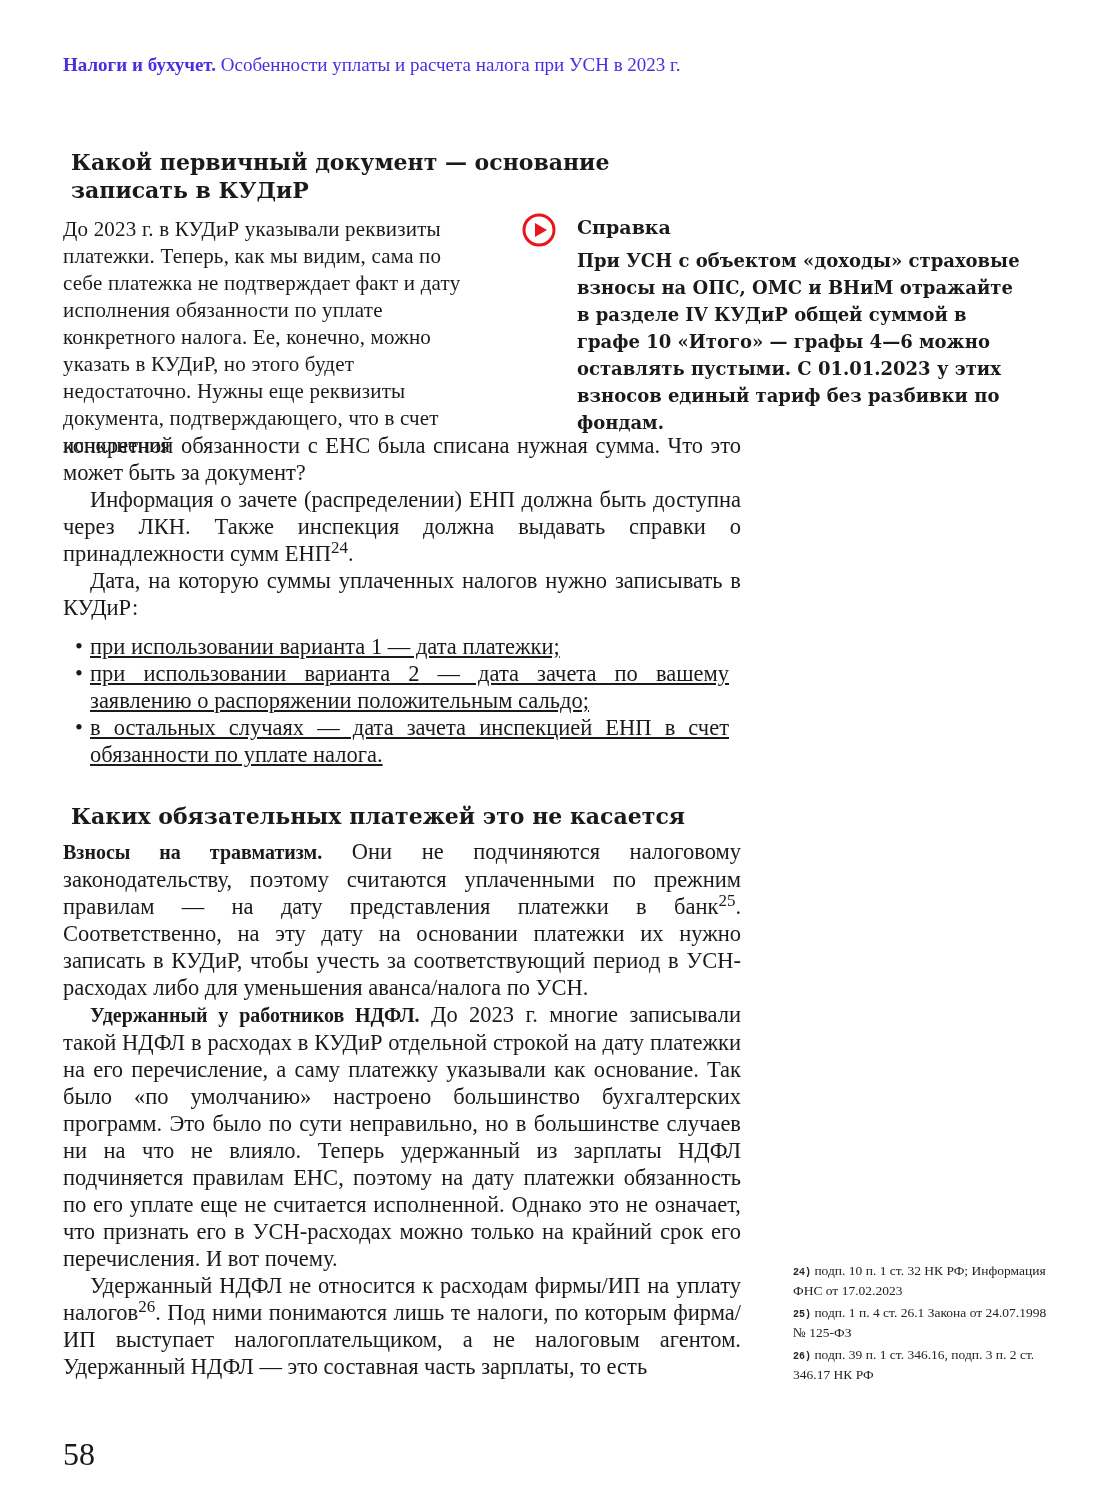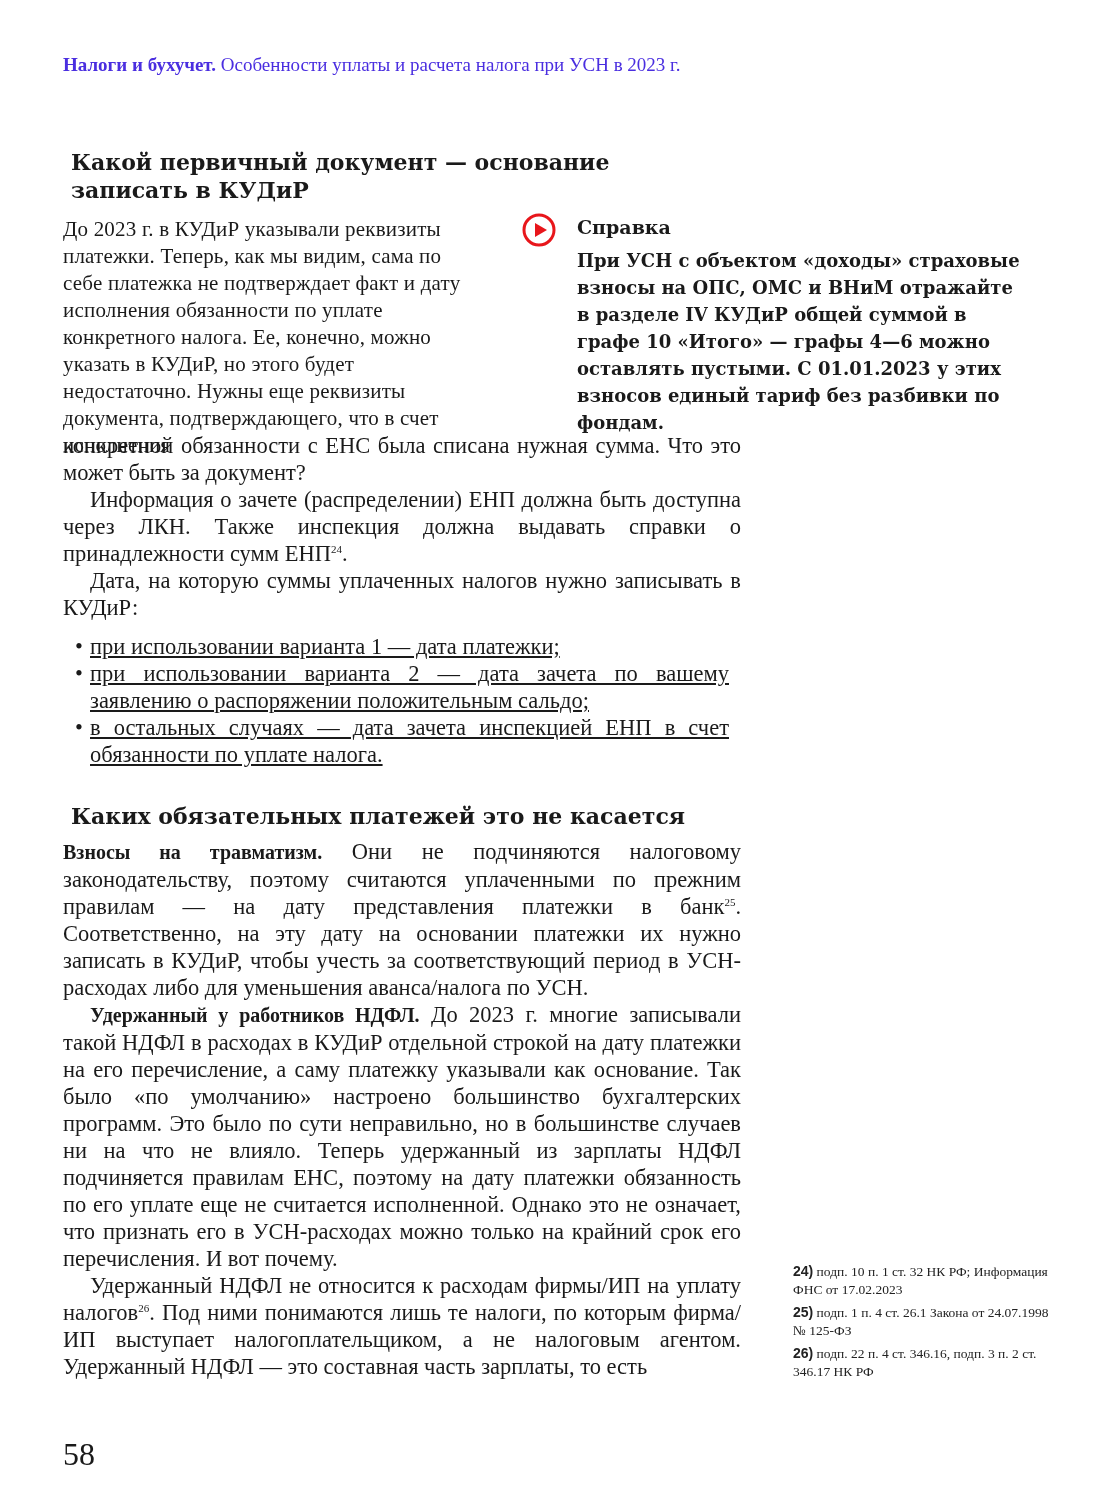--- a/index.html
+++ b/index.html
@@ -7,32 +7,32 @@
   .serif { font-family: Liberation Serif, serif; }
   .runhead { position:absolute; left:63px; top:54px; font-family:"Liberation Serif", serif; font-size:19px; color:#4a2ee0; white-space:nowrap; }
   .runhead b { font-weight:bold; }
   h2 { margin:8px; font-family:"DejaVu Serif", serif; font-weight:bold; font-size:22px; line-height:28px; color:#1a1a1a; }
   .h1 { position:absolute; left:63px; top:140px; width:620px; }
   .p { font-family:"Liberation Serif", serif; font-size:22.5px; line-height:27px; margin:0; text-align:justify; }
   .col1 { position:absolute; left:63px; top:216px; width:420px; }
   .col1 .p { font-size:21px; letter-spacing:0.2px; text-align:left; }
   .full { position:absolute; left:63px; width:678px; }
   .indent { text-indent:27px; }
-  sup { font-size:11px; vertical-align:super; line-height:0; }
+  sup { font-size:17px; vertical-align:super; line-height:0; }
   ul { list-style:none; margin:12px; padding:0;text-decoration:underline; }
   ul li { position:relative; padding-left:15px; font-family:"Liberation Serif", serif; font-size:22.5px; line-height:27px; text-align:justify; }
   ul li::before { content:"•"; position:absolute; left:0; }
   .note { position:absolute; left:522px; top:213px; width:500px; }
   .note-icon { position:absolute; left:0; top:0; width:34px; height:34px; }
   .note-title { position:absolute; left:55px; top:3px; font-family:"DejaVu Serif", serif; font-weight:bold; font-size:19px; }
   .note-body { position:absolute; left:55px; top:34px; width:450px; font-family:"DejaVu Serif", serif; font-weight:bold; font-size:18px; line-height:27px; }
   .h2b { position:absolute; left:63px; top:794px; }
   .fn { position:absolute; left:793px; top:1262px; width:260px; font-family:"Liberation Serif", serif; font-size:13.5px; line-height:18px; color:#222; }
   .fn div { margin-bottom:4px; }
-  .fn b { font-family:Liberation Sans, sans-serif; font-size:14px;text-align:right; }
+  .fn b { font-family:Liberation Mono, monospace; font-size:10px;text-align:right; }
   .pagenum { position:absolute; left:63px; top:1436px; font-family:"Liberation Serif", serif; font-size:32px; }
 </style>
 </head>
 <body>
 
 <div class="runhead">
   <b>Налоги и бухучет.</b>
   <span>Особенности уплаты и расчета налога при УСН в 2023 г.</span>
 </div>
 
@@ -66,16 +66,16 @@
 
 <div class="full" style="top:838px;">
   <p class="p"><b class="serif" style="font-size:20px;">Взносы на травматизм.</b><span> Они не подчиняются налоговому законодательству, поэтому считаются уплаченными по прежним правилам — на дату представления платежки в банк</span><sup>25</sup><span>. Соответственно, на эту дату на основании платежки их нужно записать в КУДиР, чтобы учесть за соответствующий период в УСН-расходах либо для уменьшения аванса/налога по УСН.</span></p>
   <p class="p indent"><b class="serif" style="font-size:20px;">Удержанный у работников НДФЛ.</b><span> До 2023 г. многие записывали такой НДФЛ в расходах в КУДиР отдельной строкой на дату платежки на его перечисление, а саму платежку указывали как основание. Так было «по умолчанию» настроено большинство бухгалтерских программ. Это было по сути неправильно, но в большинстве случаев ни на что не влияло. Теперь удержанный из зарплаты НДФЛ подчиняется правилам ЕНС, поэтому на дату платежки обязанность по его уплате еще не считается исполненной. Однако это не означает, что признать его в УСН-расходах можно только на крайний срок его перечисления. И вот почему.</span></p>
   <p class="p indent"><span>Удержанный НДФЛ не относится к расходам фирмы/ИП на уплату налогов</span><sup>26</sup><span>. Под ними понимаются лишь те налоги, по которым фирма/ИП выступает налогоплательщиком, а не налоговым агентом. Удержанный НДФЛ — это составная часть зарплаты, то есть</span></p>
 </div>
 
 <div class="fn">
   <div><b>24)</b><span> подп. 10 п. 1 ст. 32 НК РФ; Информация ФНС от 17.02.2023</span></div>
   <div><b>25)</b><span> подп. 1 п. 4 ст. 26.1 Закона от 24.07.1998 № 125-ФЗ</span></div>
-  <div><b>26)</b><span> подп. 22 п. 4 ст. 346.16, подп. 3 п. 2 ст. 346.17 НК РФ</span></div>
+  <div><b>26)</b><span> подп. 39 п. 1 ст. 346.16, подп. 3 п. 2 ст. 346.17 НК РФ</span></div>
 </div>
 
 <div class="pagenum">58</div>
 
 </body></html>

